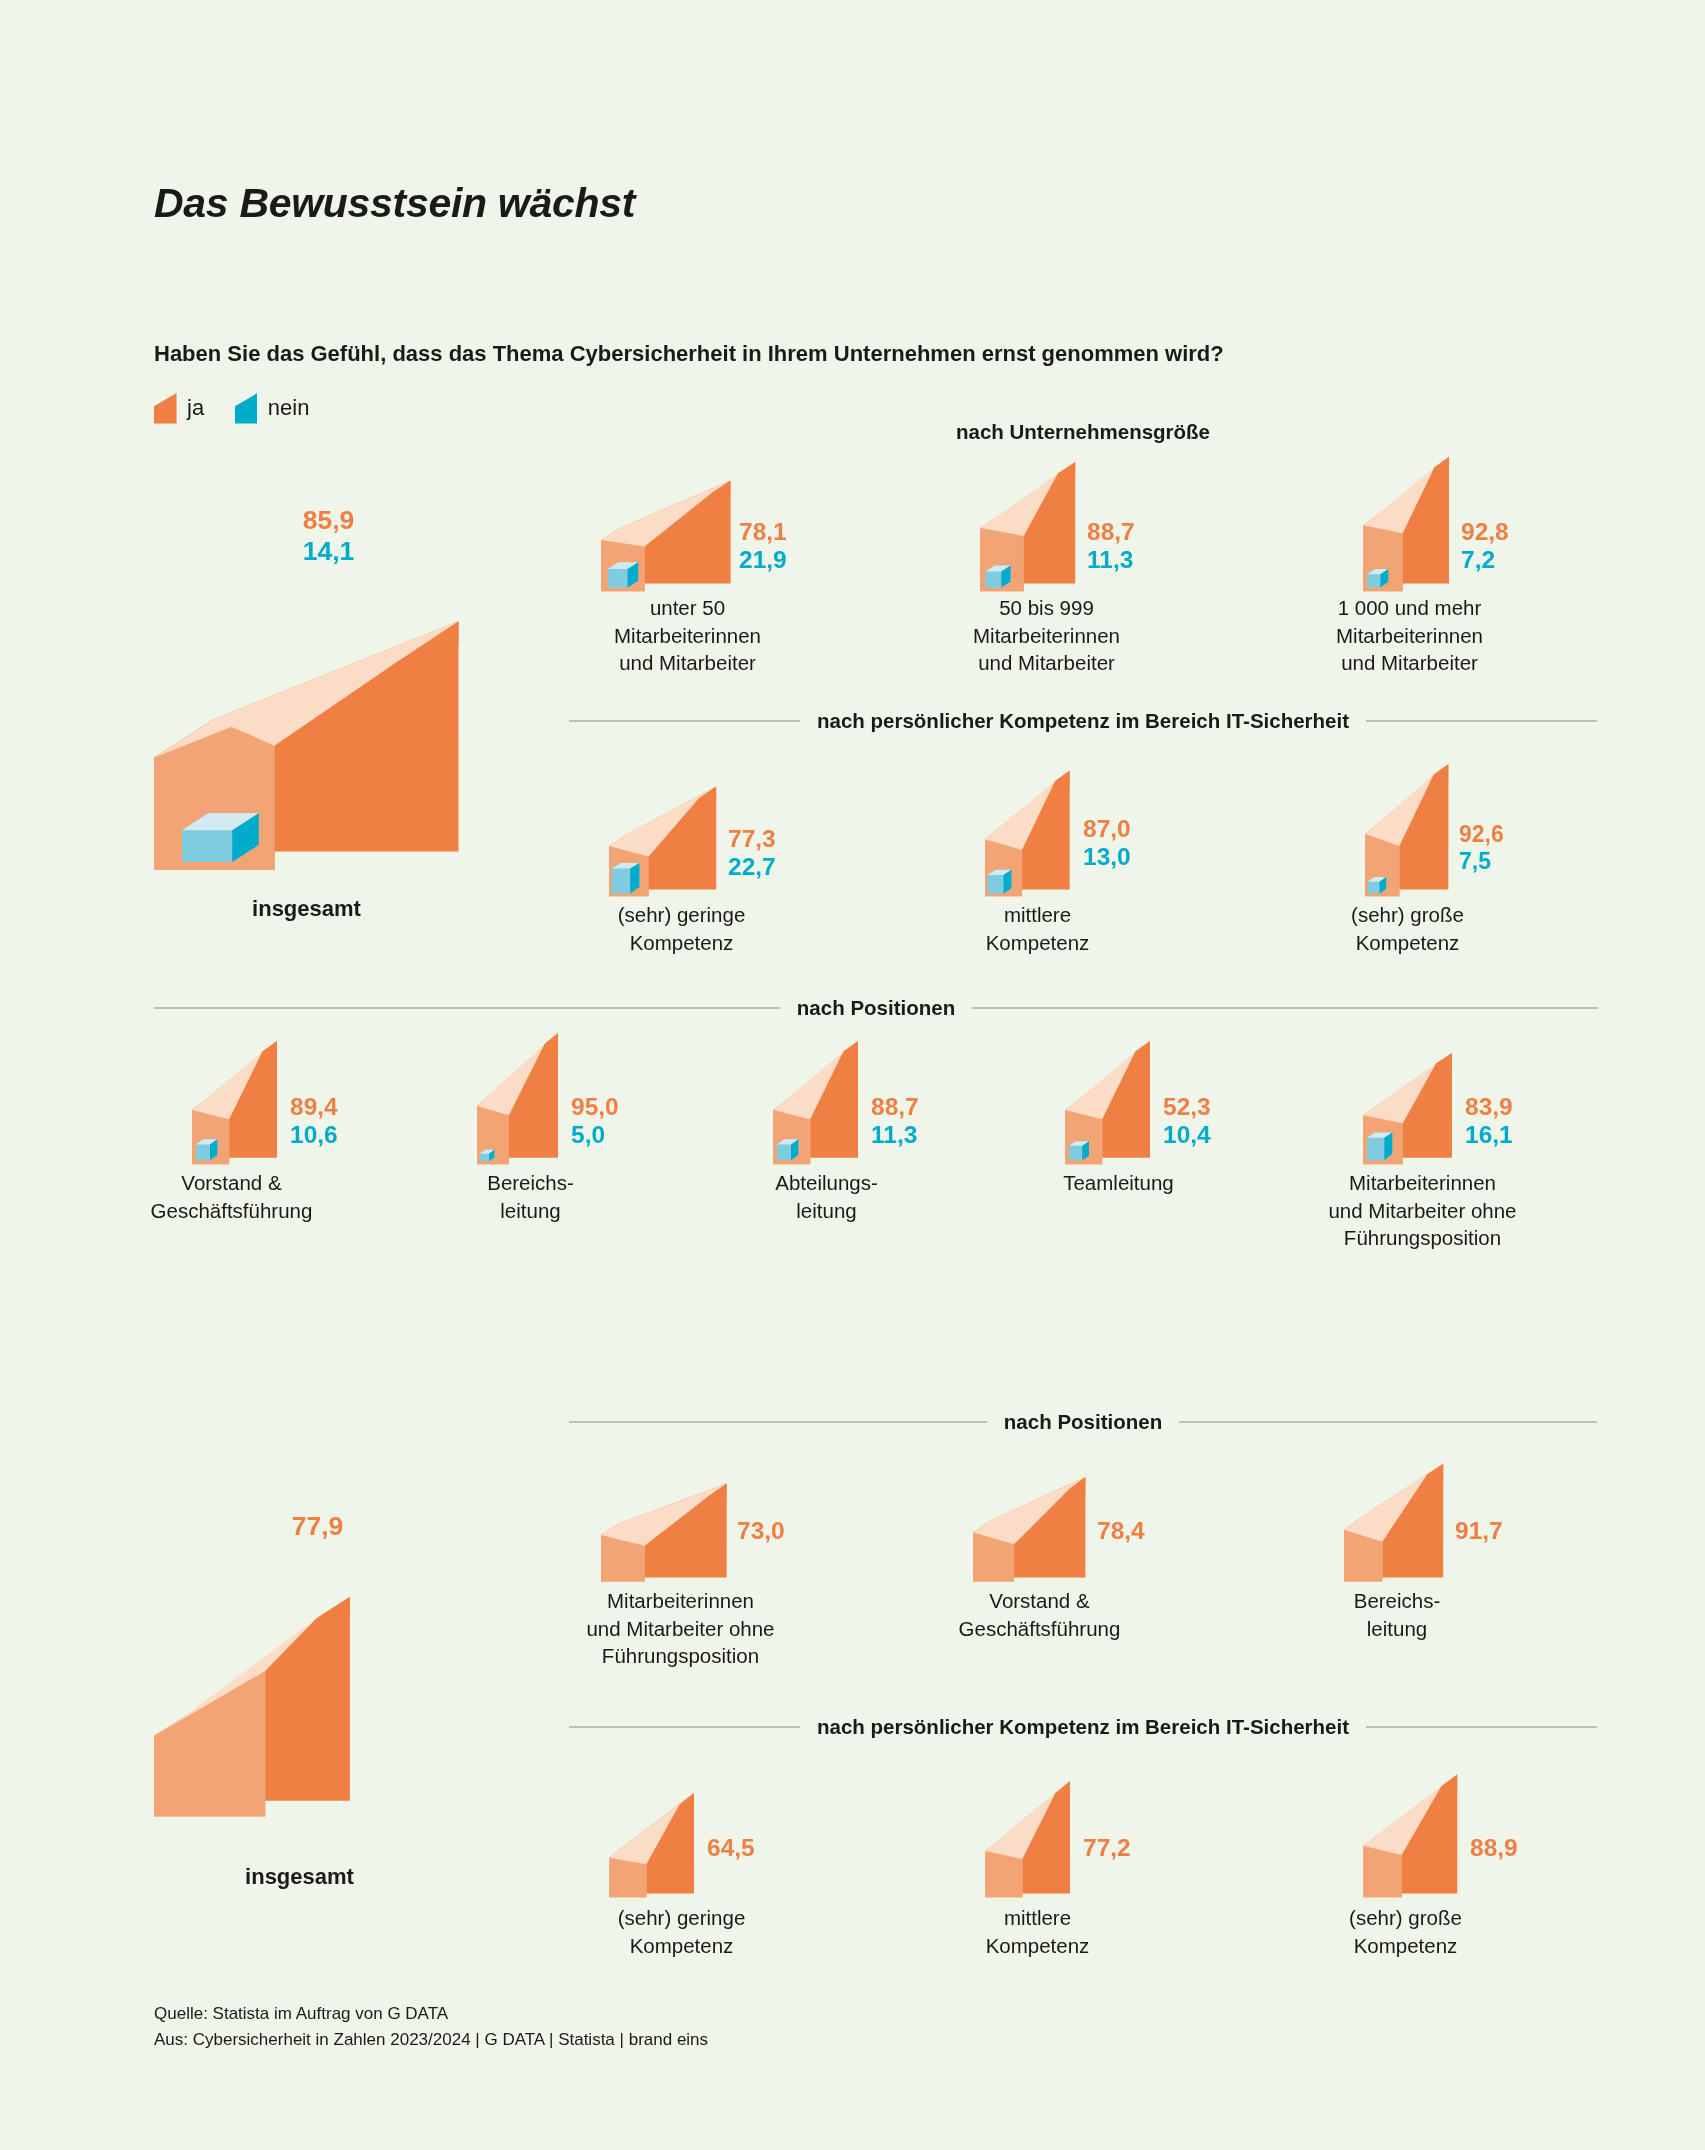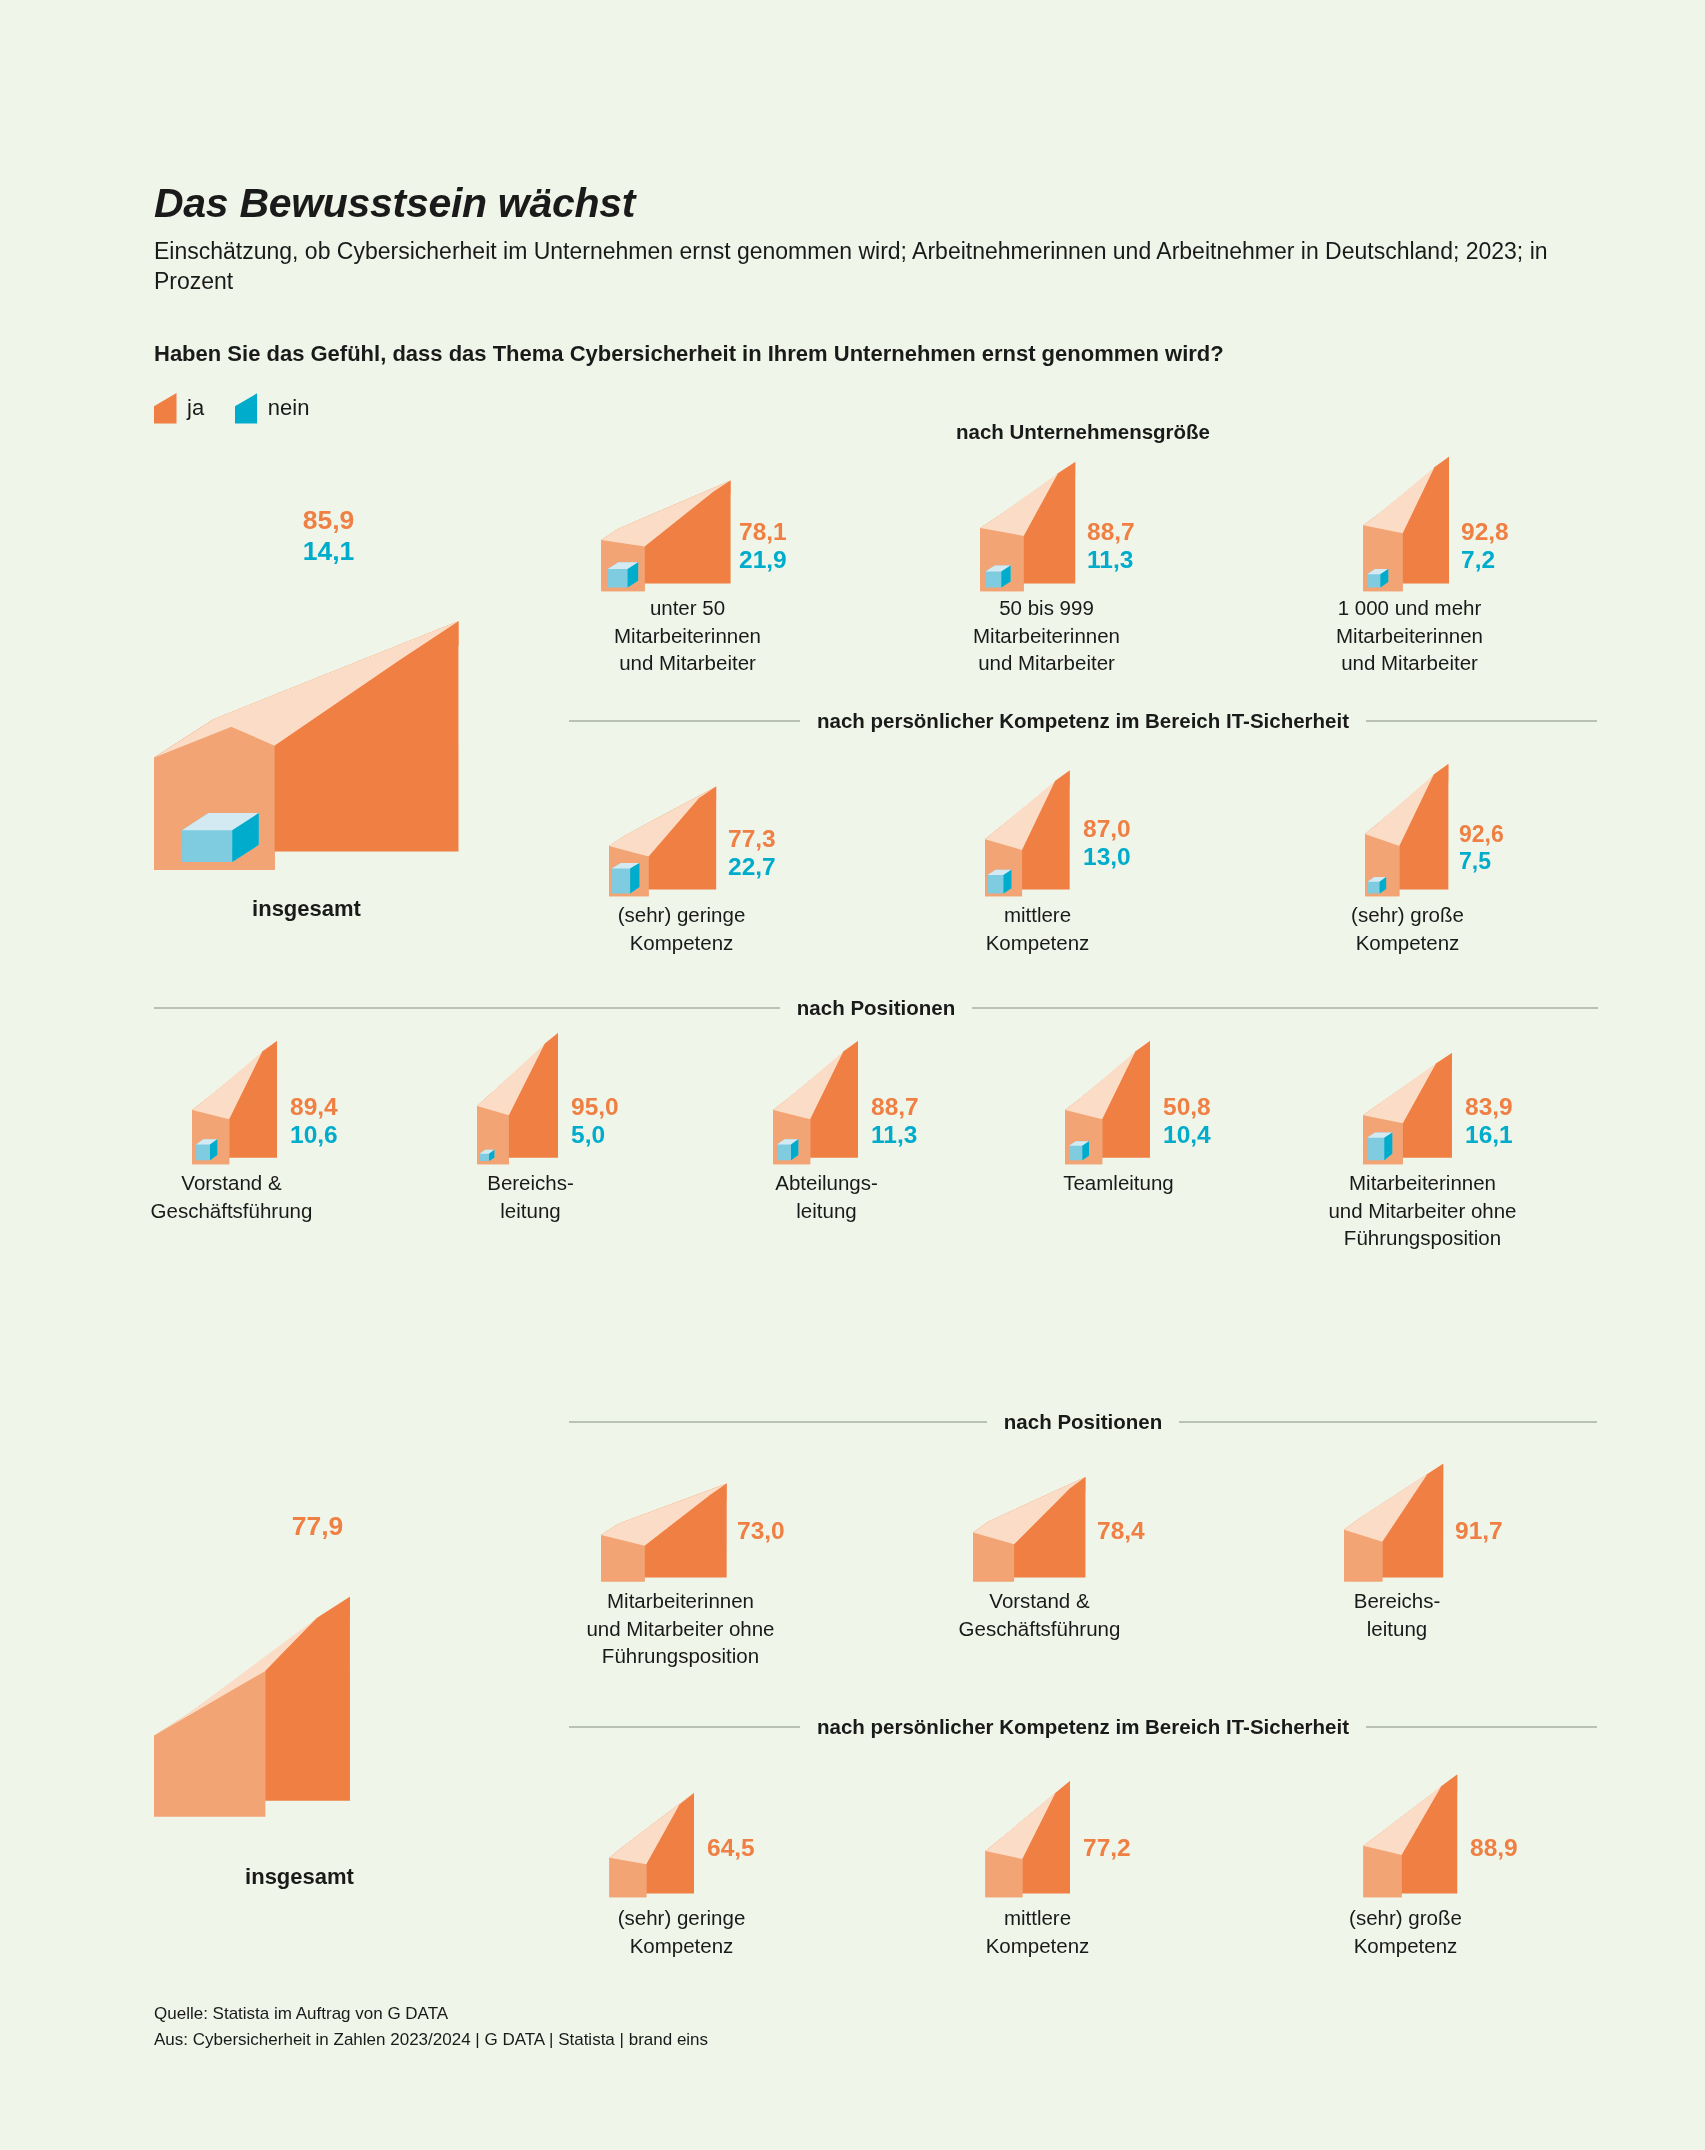--- a/index.html
+++ b/index.html
@@ -53,21 +53,20 @@
   
   .footer{position:absolute;left:154px;top:2001px;font-size:17px;line-height:1.5;}
 </style>
 </head>
 <body>
 
 <div class="page">
 
   <div class="hdr">
     <h1 class="title">Das Bewusstsein wächst</h1>
-    <p class="subtitle">Einschätzung, ob Cybersicherheit im Unternehmen ernst genommen wird; Arbeitnehmerinnen und Arbeitnehmer in Deutschland; 2023; in Prozent</p>
   </div>
 
   <div id="q1" class="question">Haben Sie das Gefühl, dass das Thema Cybersicherheit in Ihrem Unternehmen ernst genommen wird?</div>
 
   <div class="legend">
     <div class="lg">
       <svg class="lgmark" viewBox="0 0 34 46">
         <path d="M34 0 L34 46 L0 46 L0 20 Z" fill="#ef7f43"></path>
       </svg>
       <span class="lglabel">ja</span>
@@ -309,21 +308,21 @@
         <polygon points="0,104 22,87 128,0 106,16 56,118 56,186 0,186" fill="#f2a474"></polygon>
         <polygon points="22,87 128,0 106,16 56,118" fill="#fbdcc6"></polygon>
         <polygon points="0,104 22,87 106,16 56,118" fill="#fbdcc6"></polygon>
         <polygon points="56,118 106,16 128,0 128,176 56,176" fill="#ef7f43"></polygon>
         <polygon points="6,158 16,151 36,151 36,173 26,180 6,180" fill="#7fcbe0"></polygon>
         <polygon points="6,158 16,151 36,151 26,158" fill="#d3eaf2"></polygon>
         <polygon points="26,158 36,151 36,173 26,180" fill="#00accb"></polygon>
       </svg>
     </div>
     <div class="vals" style="left:98px;top:52px;font-size:24.5px;">
-      <div class="v-ja">50,8</div>
+      <div class="v-ja">52,3</div>
       <div class="v-nein">10,4</div>
     </div>
     <div class="caption" style="left:-79px;top:128px;width:265px;">Teamleitung</div>
   </div>
 
   <div class="grp" style="left:1363px;top:1041px;">
     <div class="gcanvas">
       <svg width="166" height="126" viewBox="0 0 250 190">
         <polygon points="0,112 24,95 134,18 134,42 60,124 60,186 0,186" fill="#f2a474"></polygon>
         <polygon points="0,112 24,95 134,18 110,34 60,124 60,186 0,186" fill="#f2a474"></polygon>

